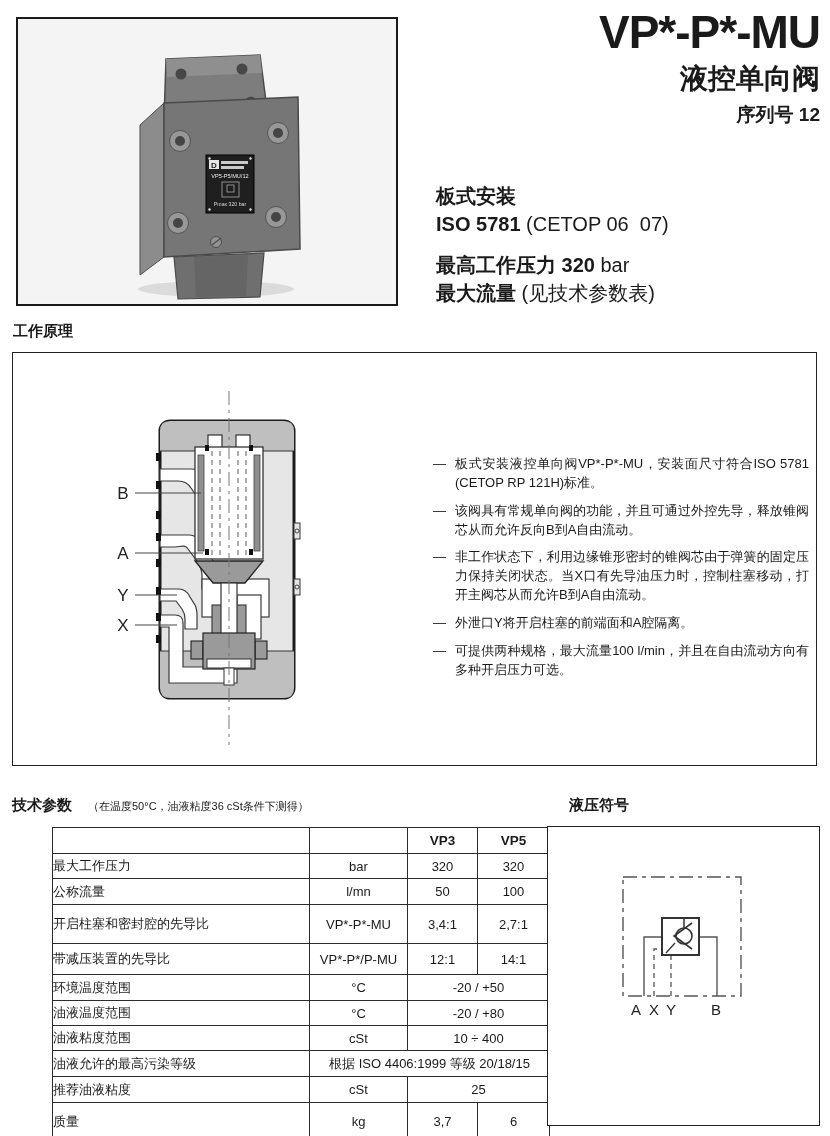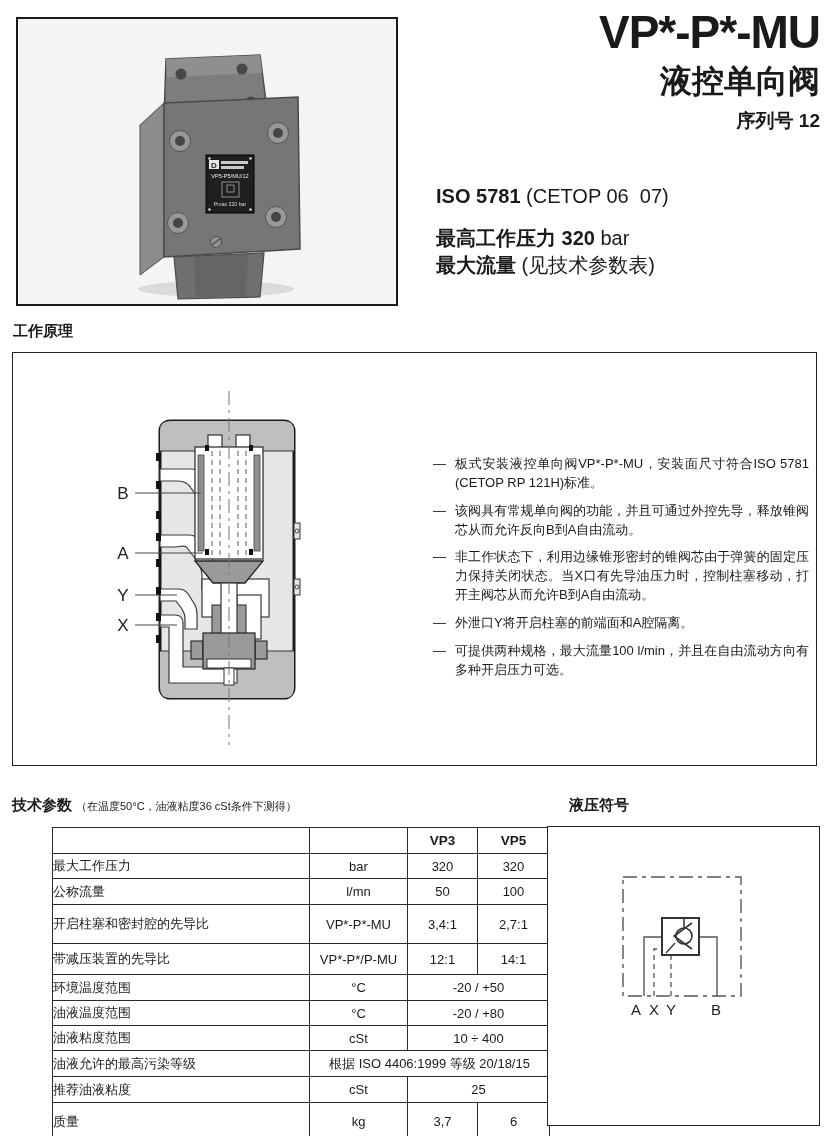--- a/index.html
+++ b/index.html
@@ -9,42 +9,42 @@
   .bold{font-weight:bold;}
 
   
   .photo-frame{position:absolute;left:16px;top:17px;width:378px;height:285px;
                border:2px solid #1a1a1a;background:#f5f5f5;}
   .photo-frame svg{display:block;}
 
   
   .title-block{position:absolute;right:10px;top:8px;text-align:right;}
   .title-model{font-size:46px;font-weight:bold;letter-spacing:-1px;line-height:1.05;}
-  .title-sub{font-size:32px;font-weight:bold;margin-top:4px;}
+  .title-sub{font-size:28px;font-weight:bold;margin-top:4px;}
   .title-series{font-size:19px;font-weight:bold;margin-top:4px;}
 
   
   .intro{position:absolute;left:436px;top:183px;font-size:20px;line-height:1.38;}
   .intro .gap{margin-top:14px;}
 
   
   .sec-title{font-size:15px;font-weight:bold;margin:0;}
   .wp-title{position:absolute;left:13px;top:322px;}
 
   
   .wp-box{position:absolute;left:12px;top:352px;width:803px;height:412px;
           border:1.5px solid #222;background:#fff;}
   .wp-svg{position:absolute;left:78px;top:30px;}
   .wp-bullets{position:absolute;left:420px;top:102px;width:376px;margin:0;padding:0;list-style:none;}
   .wp-bullets li{display:flex;gap:7px;margin-bottom:9px;font-size:13px;line-height:1.45;}
   .wp-bullets .dash{flex:0 0 15px;}
   .wp-bullets .btxt{text-align:justify;}
 
   
-  .tech-head{position:absolute;left:12px;top:796px;display:flex;align-items:baseline;gap:4px;}
+  .tech-head{position:absolute;left:12px;top:796px;display:flex;align-items:baseline;gap:16px;}
   .tech-sub{font-size:11px;color:#1a1a1a;}
   .tech-table{position:absolute;left:4px;top:827px;border-collapse:collapse;table-layout:fixed;margin-left:48px;}
   .tech-table td,.tech-table th{border:1.2px solid #2b2b2b;font-size:13px;padding:0 4px;
                                 text-align:center;font-weight:normal;}
   .tech-table th{font-weight:bold;font-size:13.5px;}
   .tech-table .lbl{text-align:left;padding-left:0;}
   .tech-table tr{height:25px;}
   .tech-table tr.h26{height:26px;}
   .tech-table tr.h27{height:38px;}
   .tech-table tr.h31{height:31px;}
@@ -110,20 +110,21 @@
     </svg>
   </div>
 
   <header class="title-block">
     <div class="title-model">VP*-P*-MU</div>
     <div class="title-sub">液控单向阀</div>
     <div class="title-series">序列号 12</div>
   </header>
 
   <section class="intro">
+    <div class="bold">板式安装</div>
     <div>
       <span class="bold">ISO 5781</span><span class="pre"> (CETOP 06  07)</span>
     </div>
     <div class="gap">
       <span class="bold pre">最高工作压力 </span><span class="bold">320</span><span class="pre"> bar</span>
     </div>
     <div>
       <span class="bold pre">最大流量 </span><span>(见技术参数表)</span>
     </div>
   </section>

